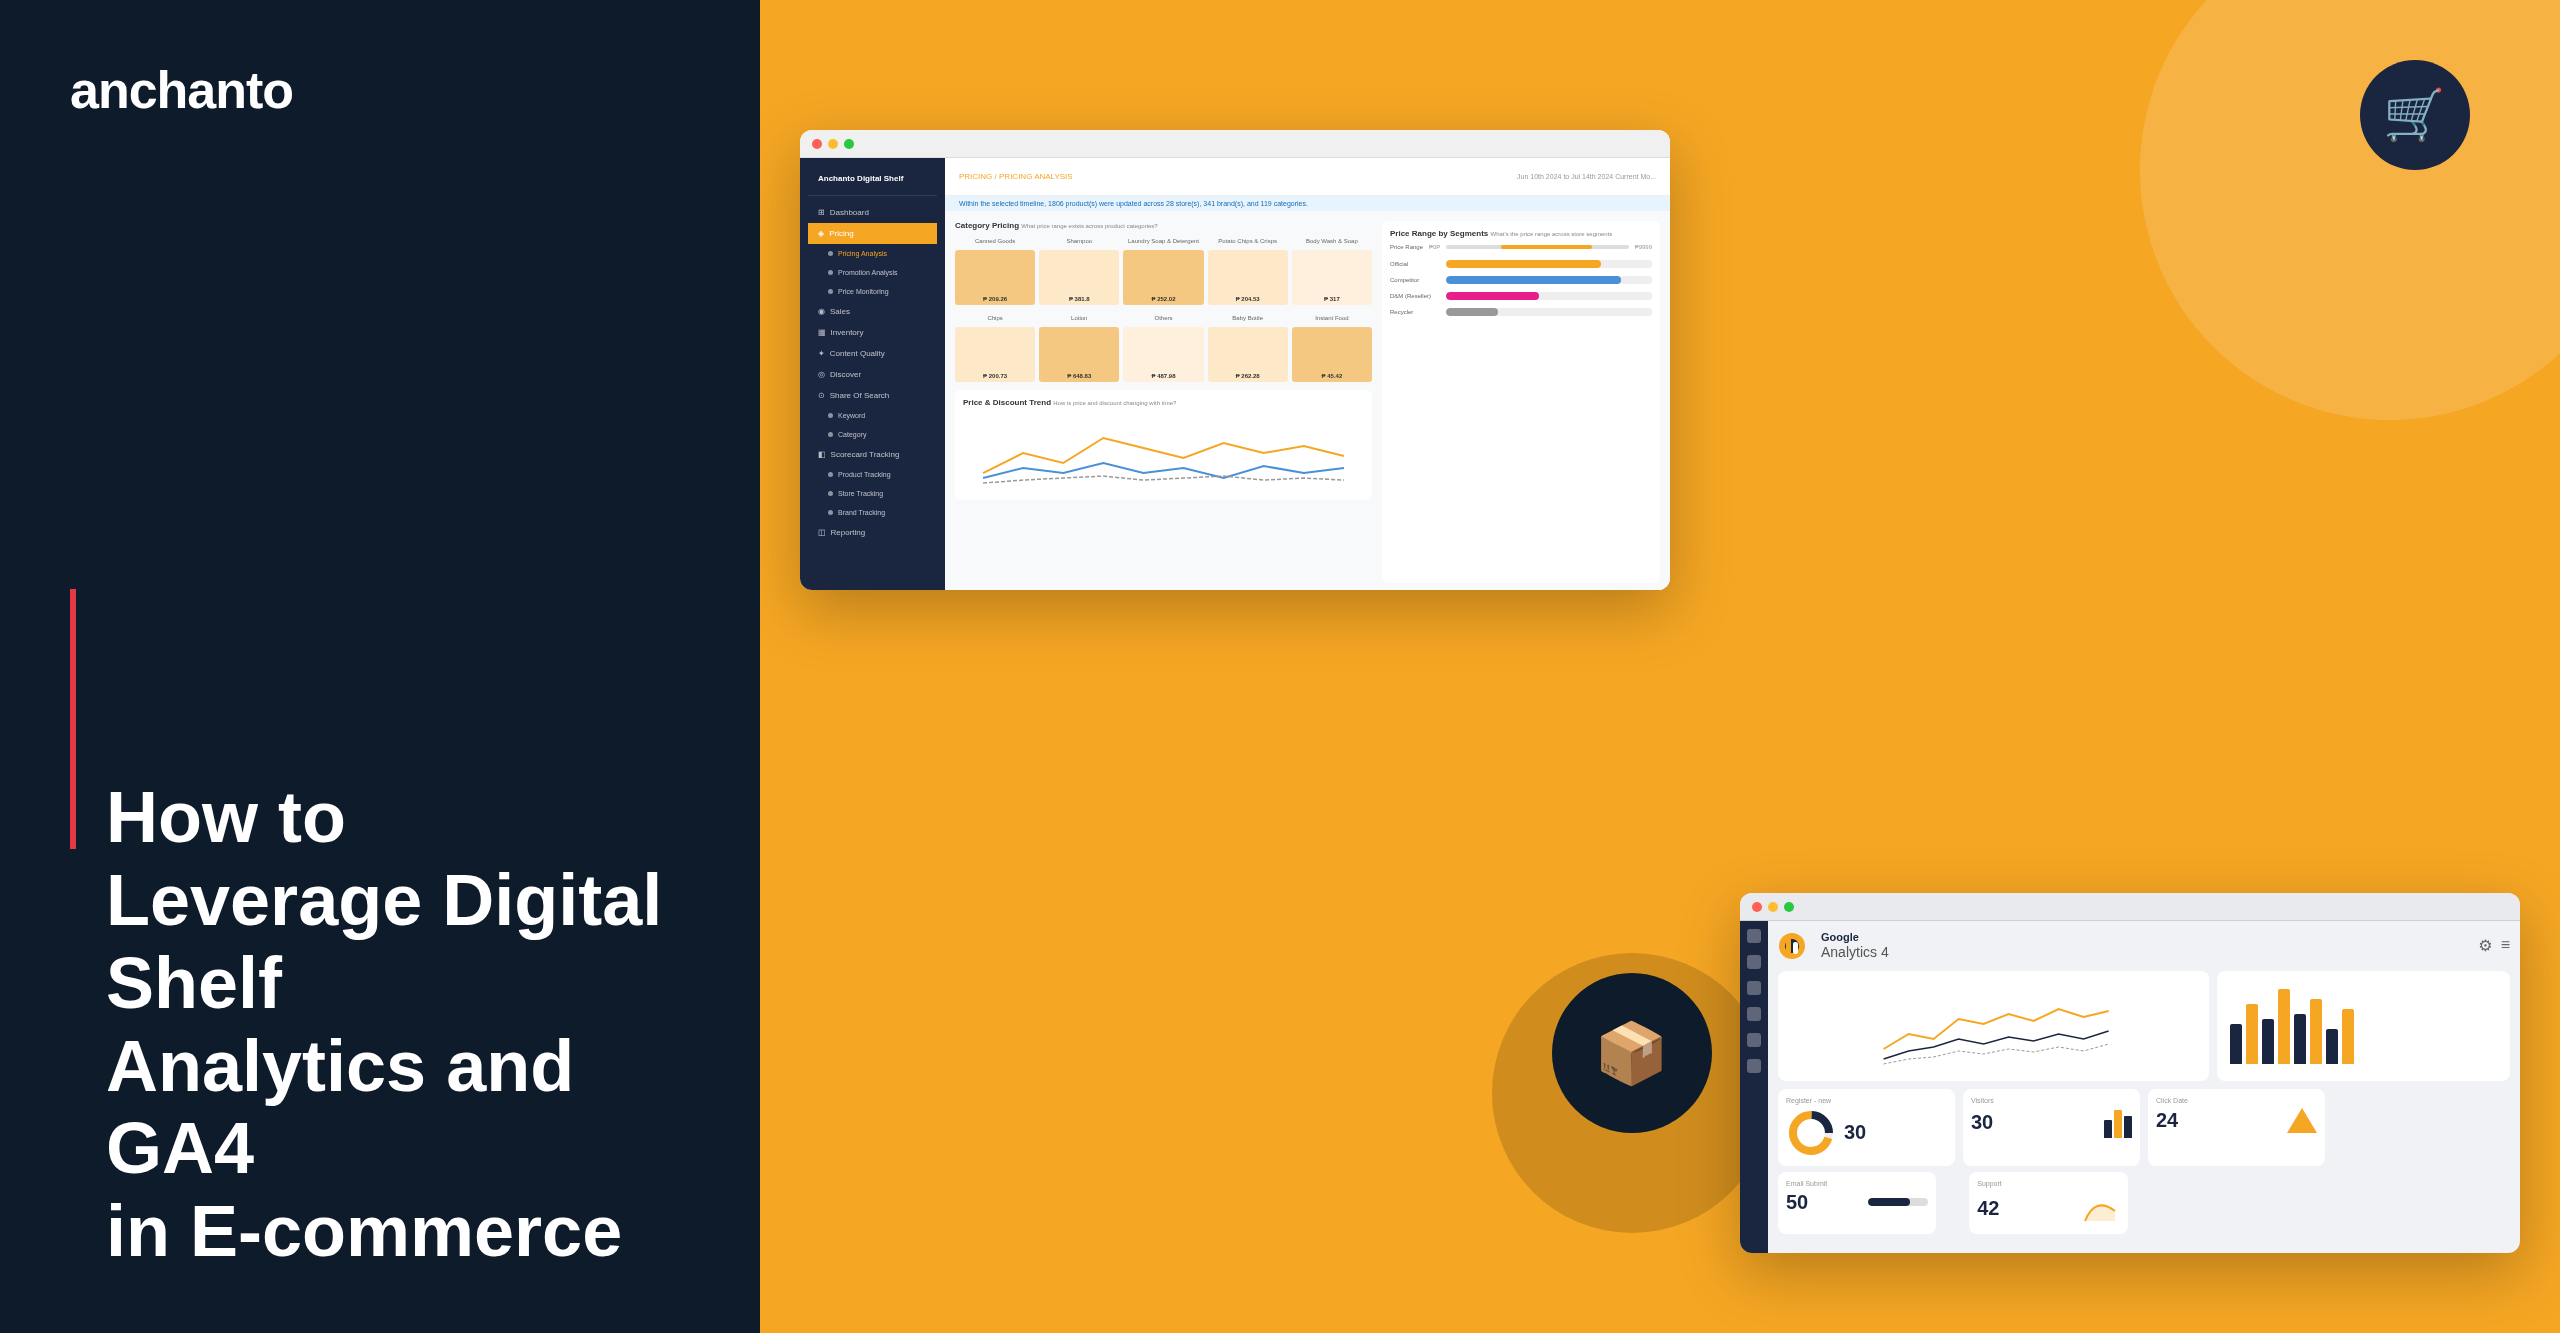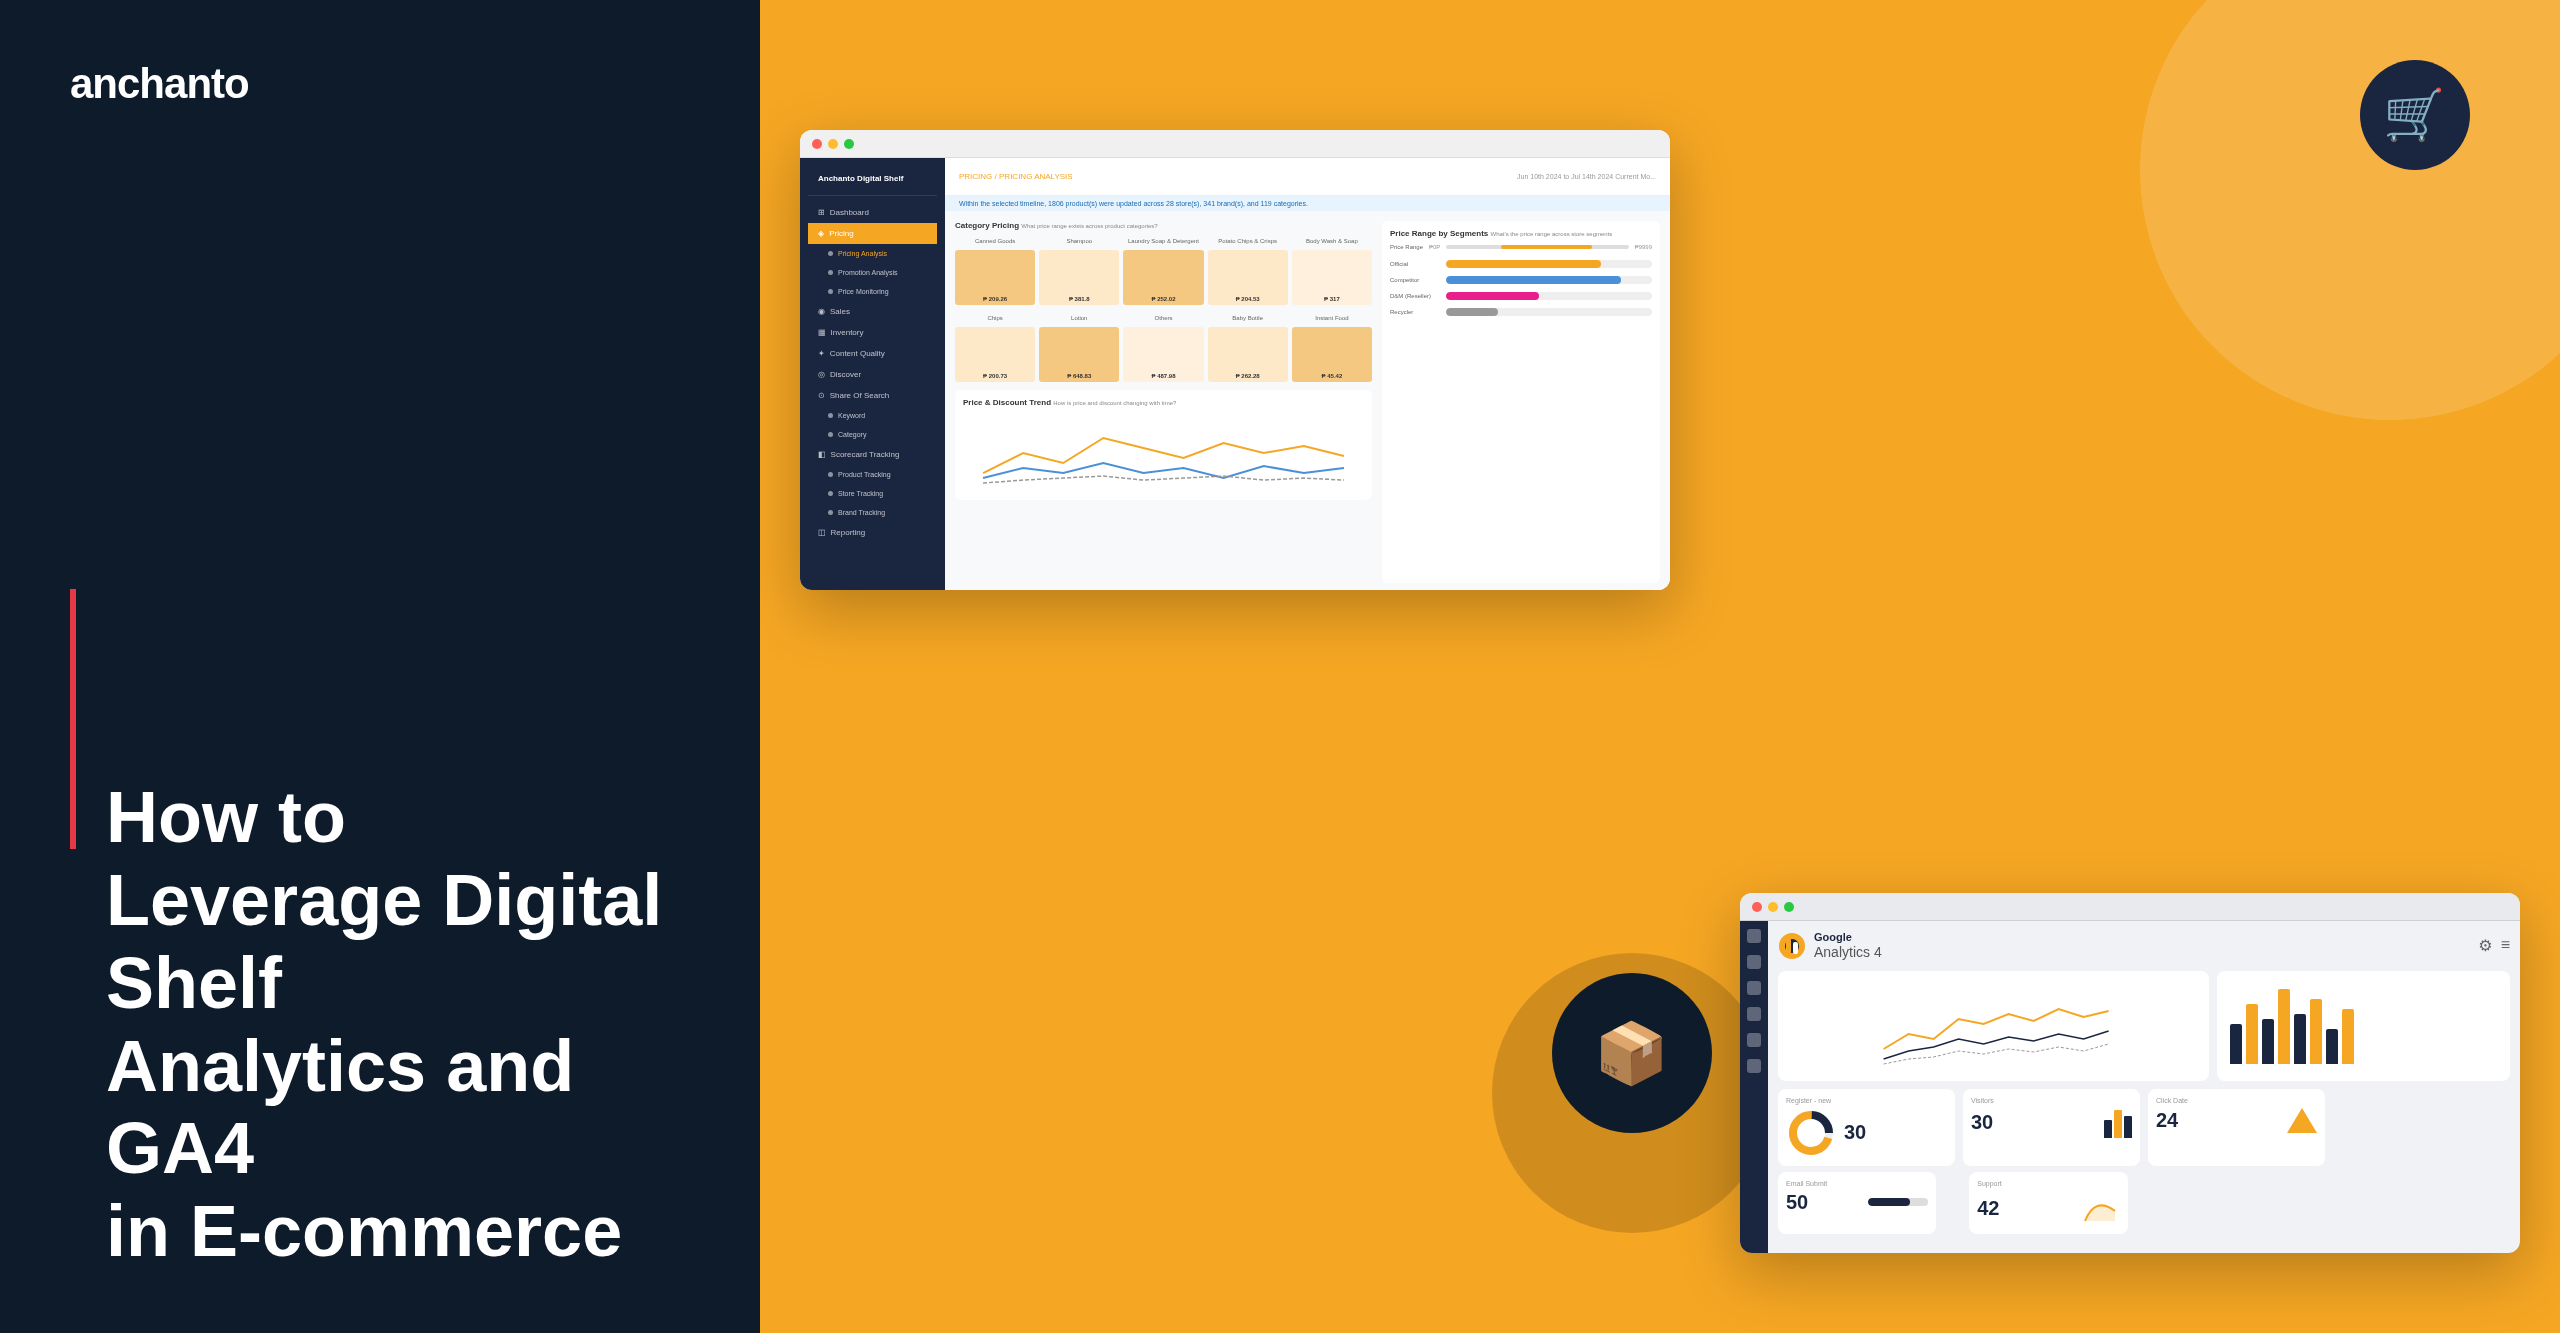--- a/index.html
+++ b/index.html
@@ -24,21 +24,21 @@
     }
 
     .logo {
       display: flex;
       align-items: center;
       margin-bottom: auto;
     }
 
     .logo-text {
       color: #ffffff;
-      font-size: 42px;
+      font-size: 52px;
       font-weight: 700;
       letter-spacing: -1px;
     }
 
     .accent-bar {
       width: 6px;
       height: 260px;
       background-color: #e63946;
       position: absolute;
       left: 70px;
@@ -408,21 +408,21 @@
     .ga4-header-row {
       display: flex;
       align-items: center;
       justify-content: space-between;
       margin-bottom: 10px;
     }
 
     .ga4-logo-area {
       display: flex;
       align-items: center;
-      gap: 8px;
+      gap: 15px;
     }
 
     .ga4-logo-icon {
       width: 28px;
       height: 28px;
     }
 
     .ga4-logo-text {
       font-size: 11px;
       font-weight: 700;

